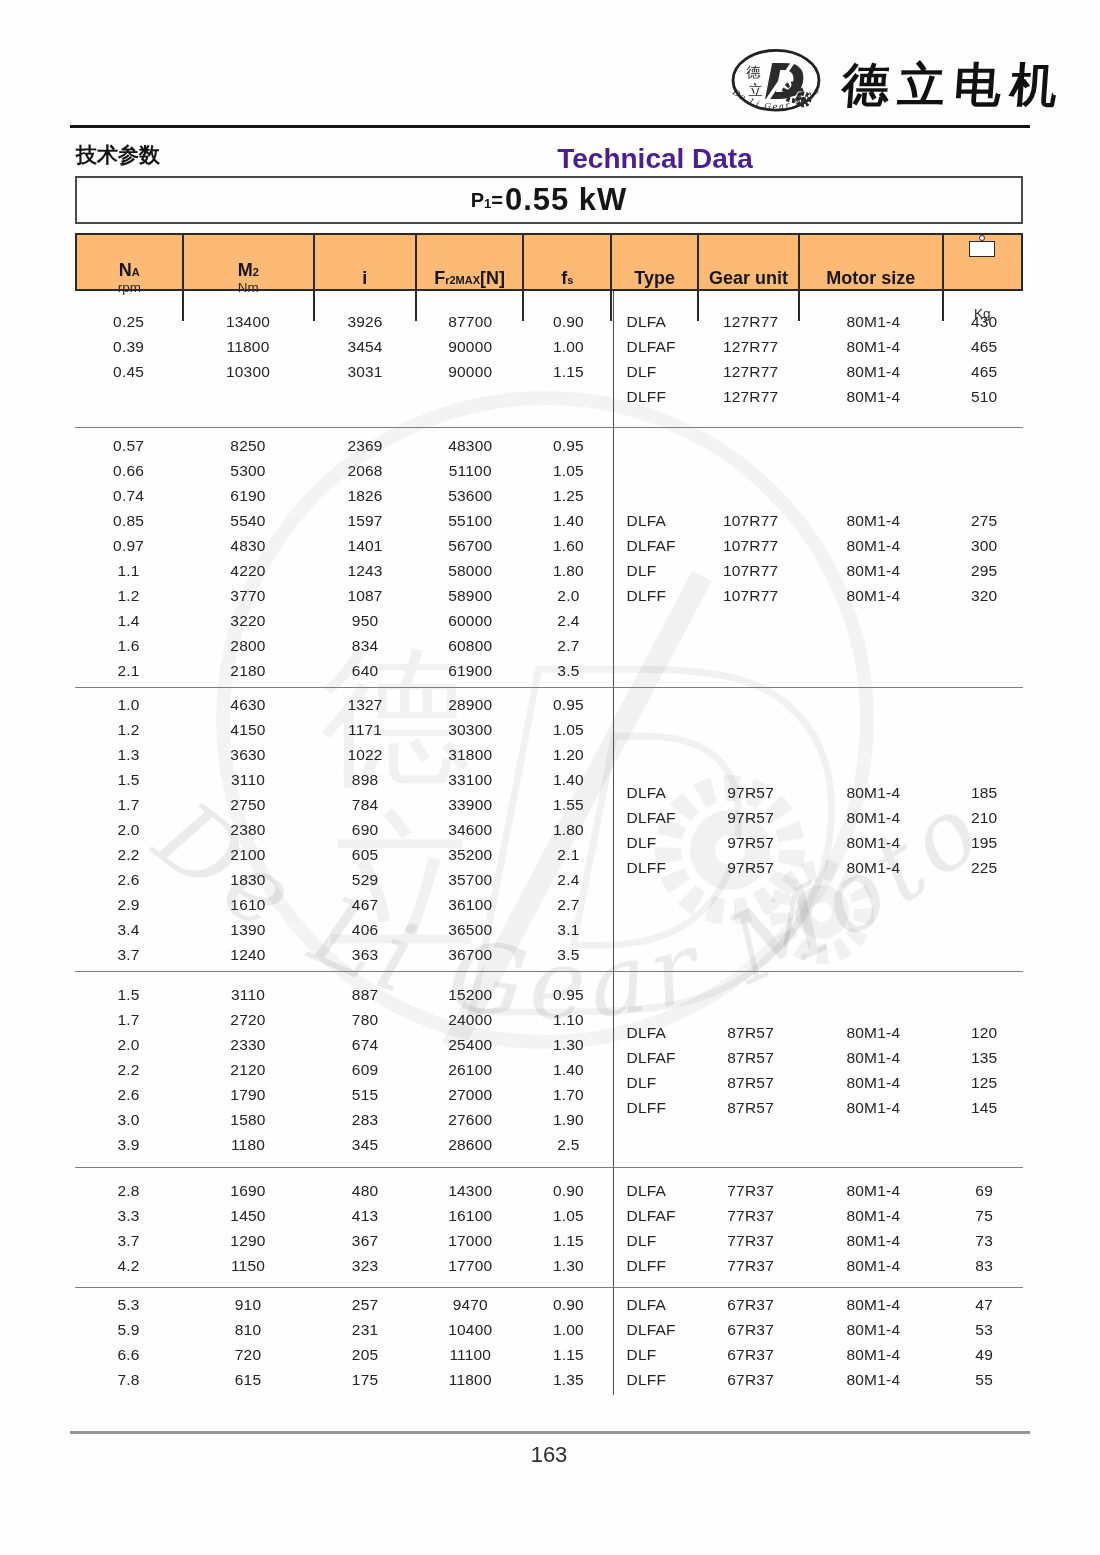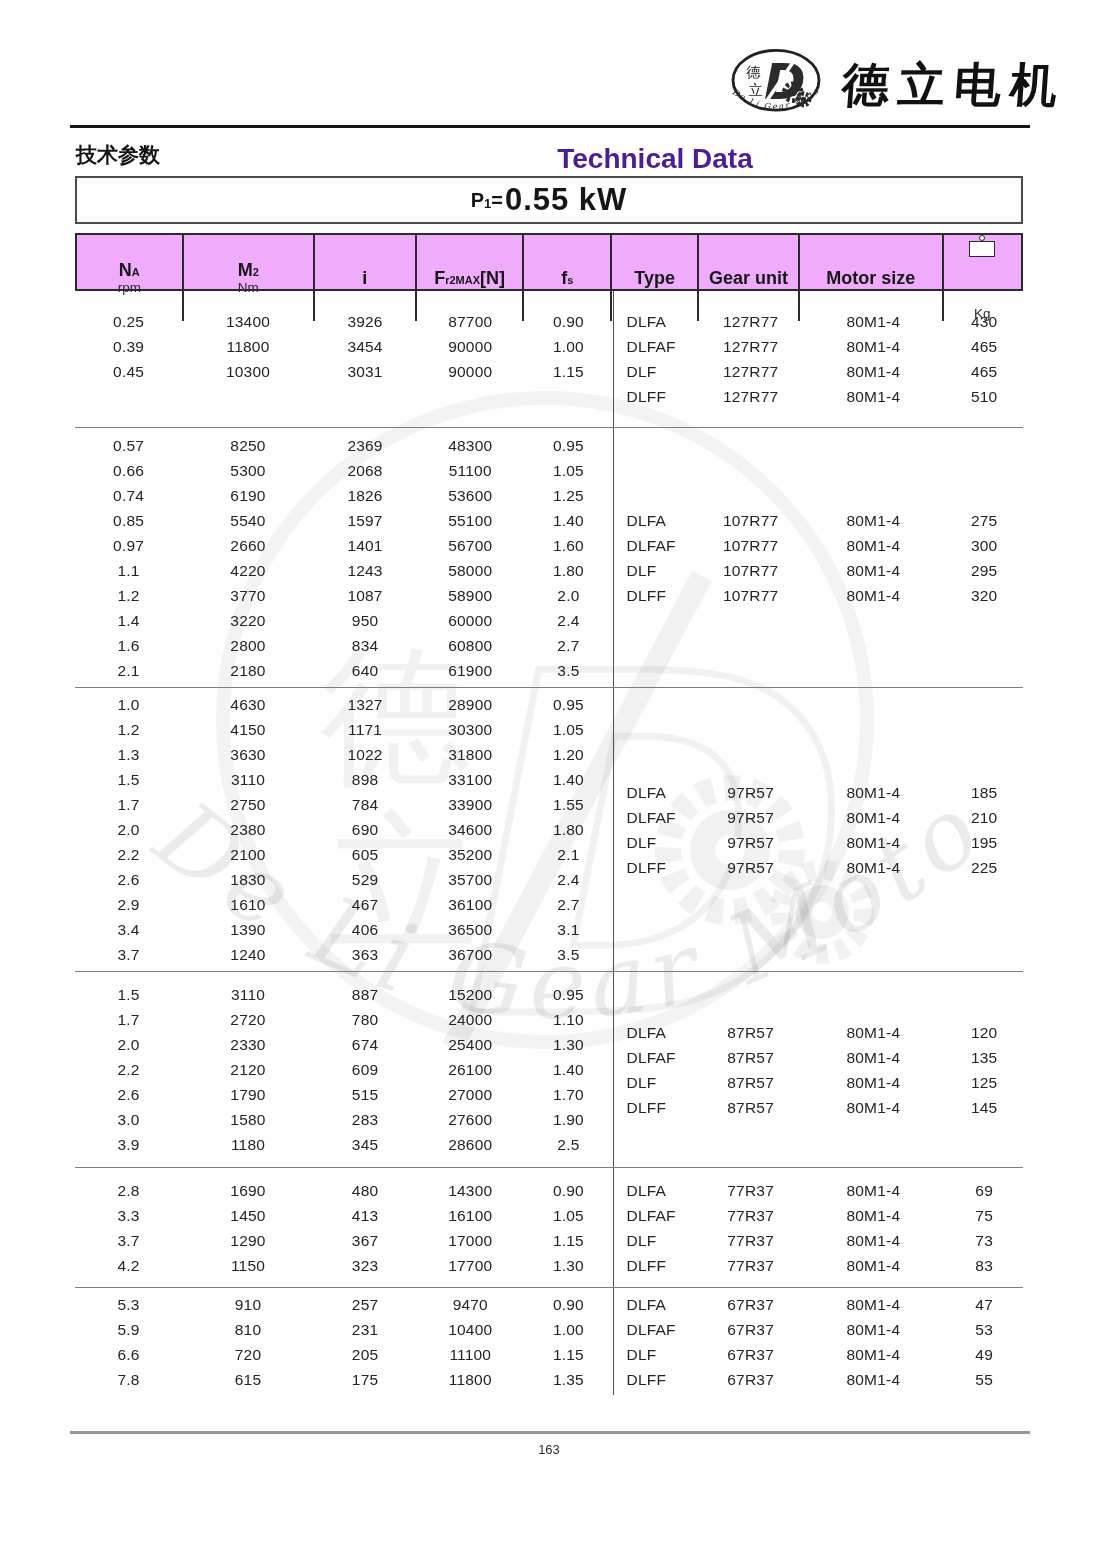--- a/index.html
+++ b/index.html
@@ -36,21 +36,21 @@
   .p1-box .p-sym { font-size:20px; font-weight:bold; color:#161616; }
   .p1-box .p-sub { font-size:13px; font-weight:bold; color:#161616; vertical-align:baseline; position:relative; top:3px; }
   .p1-box .p-eq  { font-size:20px; font-weight:bold; color:#161616; }
   .p1-box .p-val { font-size:31px; font-weight:bold; color:#161616; letter-spacing:1px; margin-left:2px; }
 
   
   .header-table {
     position:absolute; left:75px; top:233px; width:948px; height:58px;
     border:2px solid #2a2a2a; z-index:2; display:grid;
     grid-template-columns:11.3% 13.9% 10.8% 11.4% 9.3% 9.2% 10.7% 15.2% 8.2%;
-    background:#f0abfc;
+    background:#fdba74;
   }
   .hcell {
     border-right:2px solid #2a2a2a;
     display:flex; flex-direction:column; align-items:center; justify-content:center;
     line-height:1.05; text-align:center;
   }
   .hcell:last-child { border-right:none;gap:48px; }
   .h-main { font-size:18px; font-weight:bold; color:#161616; }
   .h-sub  { font-size:11px; font-weight:bold; color:#161616; }
   .h-unit { font-size:13.5px; color:#2c2c2c; margin-top:1px; }
@@ -65,21 +65,21 @@
   .block.sep { border-bottom:1px solid #7e7e7e; }
   .drow { display:grid; grid-template-columns:11.3% 13.9% 10.8% 11.4% 9.3%; height:25px; }
   .dcell { font-size:15.5px; color:#242424; text-align:center; line-height:25px; letter-spacing:0.2px; }
   .tblock { position:absolute; left:56.7%; width:43.3%; top:50%; transform:translateY(-50%); }
   .trow { display:grid; grid-template-columns:21.3% 24.7% 35.1% 18.9%; height:25px; }
   .tcell { font-size:15.5px; color:#242424; line-height:25px; text-align:center; letter-spacing:0.2px; }
   .tcell.t0 { text-align:left; padding-left:14px; }
 
   
   .bottom-rule { position:absolute; left:70px; width:960px; top:1431px; height:3px; background:#979797; z-index:2; }
-  .page-num { position:absolute; left:75px; width:948px; top:1442px; text-align:center; font-size:13px; color:#2d2d2d; z-index:2; }
+  .page-num { position:absolute; left:75px; width:948px; top:1442px; text-align:center; font-size:22px; color:#2d2d2d; z-index:2; }
 </style>
 </head>
 <body>
 
 <svg id="watermark-svg" width="1100" height="1555" viewBox="0 0 1100 1555" xmlns="http://www.w3.org/2000/svg" xmlns:xlink="http://www.w3.org/1999/xlink">
   <circle cx="545" cy="720" r="322" fill="none" stroke="rgba(0,0,0,0.045)" stroke-width="14"></circle>
   <text x="320" y="768" font-size="150" fill="rgba(0,0,0,0.05)" font-family="'DejaVu Serif',serif">德</text>
   <text x="328" y="935" font-size="150" fill="rgba(0,0,0,0.05)" font-family="'DejaVu Serif',serif">立</text>
   <text x="462" y="1012" font-size="470" font-style="italic" font-weight="bold" fill="none" stroke="rgba(0,0,0,0.05)" stroke-width="7" font-family="'DejaVu Sans',sans-serif">D</text>
   <line x1="452" y1="1048" x2="702" y2="576" stroke="rgba(0,0,0,0.05)" stroke-width="22"></line>
@@ -245,21 +245,21 @@
         </div>
         <div class="drow">
           <div class="dcell">0.85</div>
           <div class="dcell">5540</div>
           <div class="dcell">1597</div>
           <div class="dcell">55100</div>
           <div class="dcell">1.40</div>
         </div>
         <div class="drow">
           <div class="dcell">0.97</div>
-          <div class="dcell">2660</div>
+          <div class="dcell">4830</div>
           <div class="dcell">1401</div>
           <div class="dcell">56700</div>
           <div class="dcell">1.60</div>
         </div>
         <div class="drow">
           <div class="dcell">1.1</div>
           <div class="dcell">4220</div>
           <div class="dcell">1243</div>
           <div class="dcell">58000</div>
           <div class="dcell">1.80</div>

